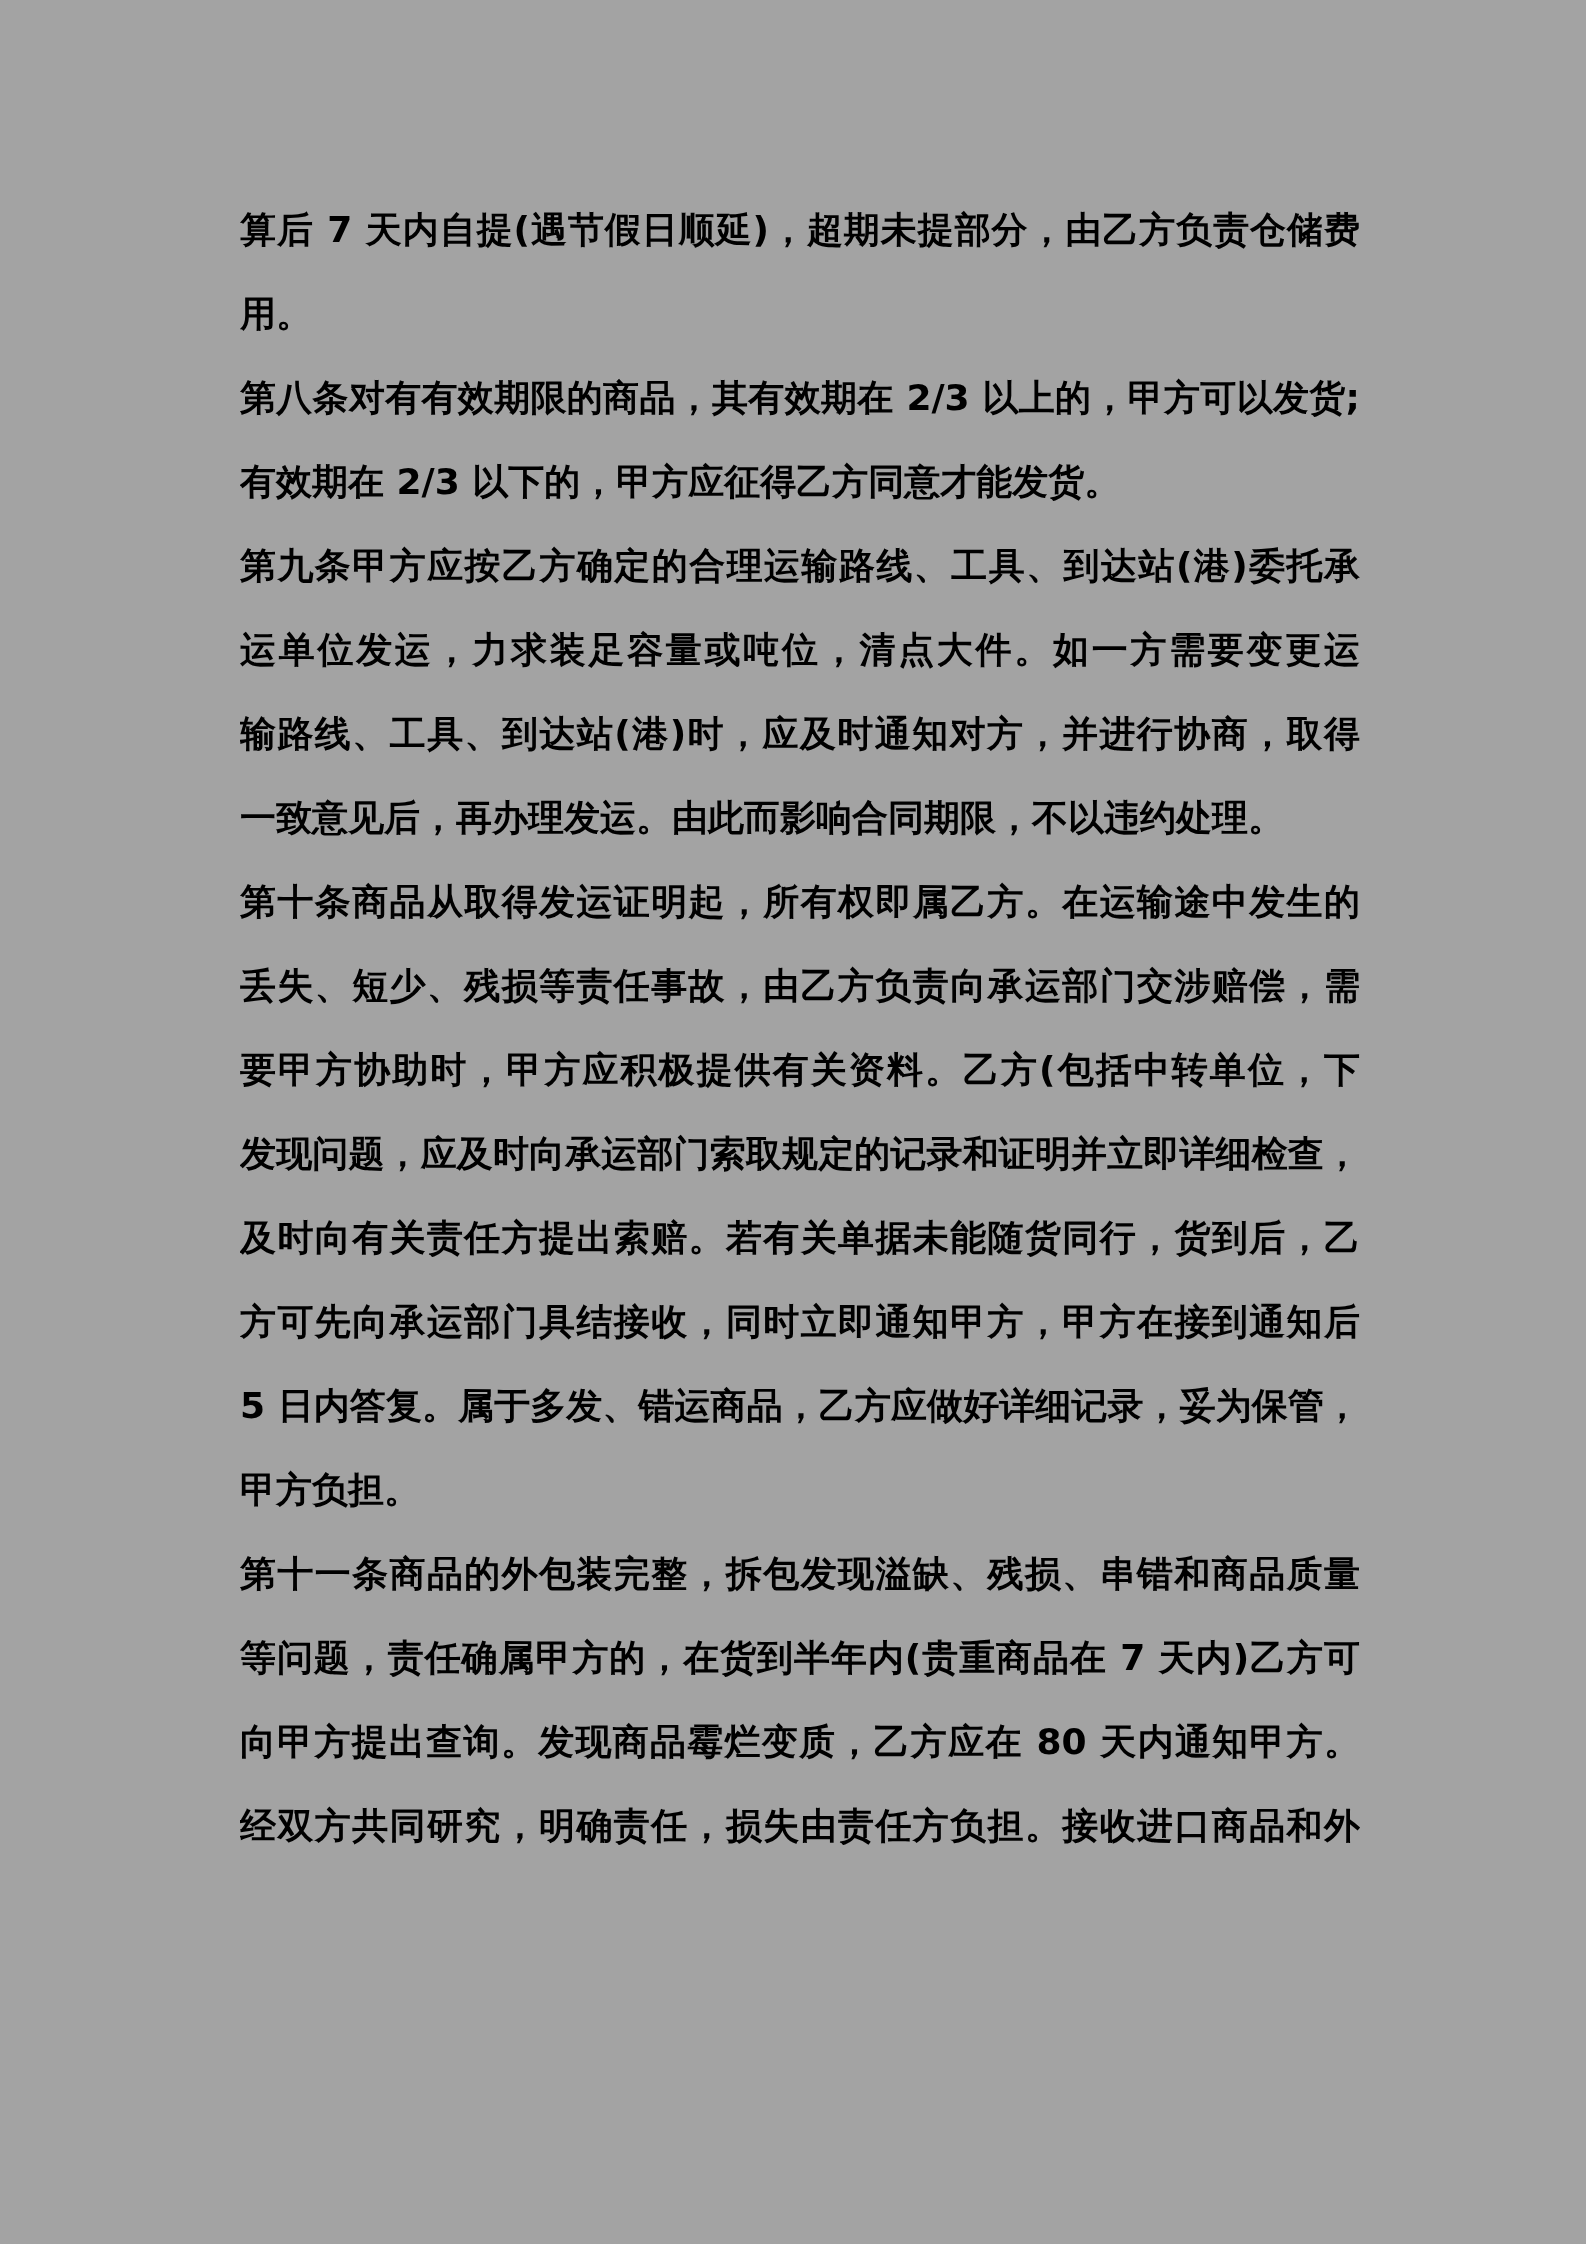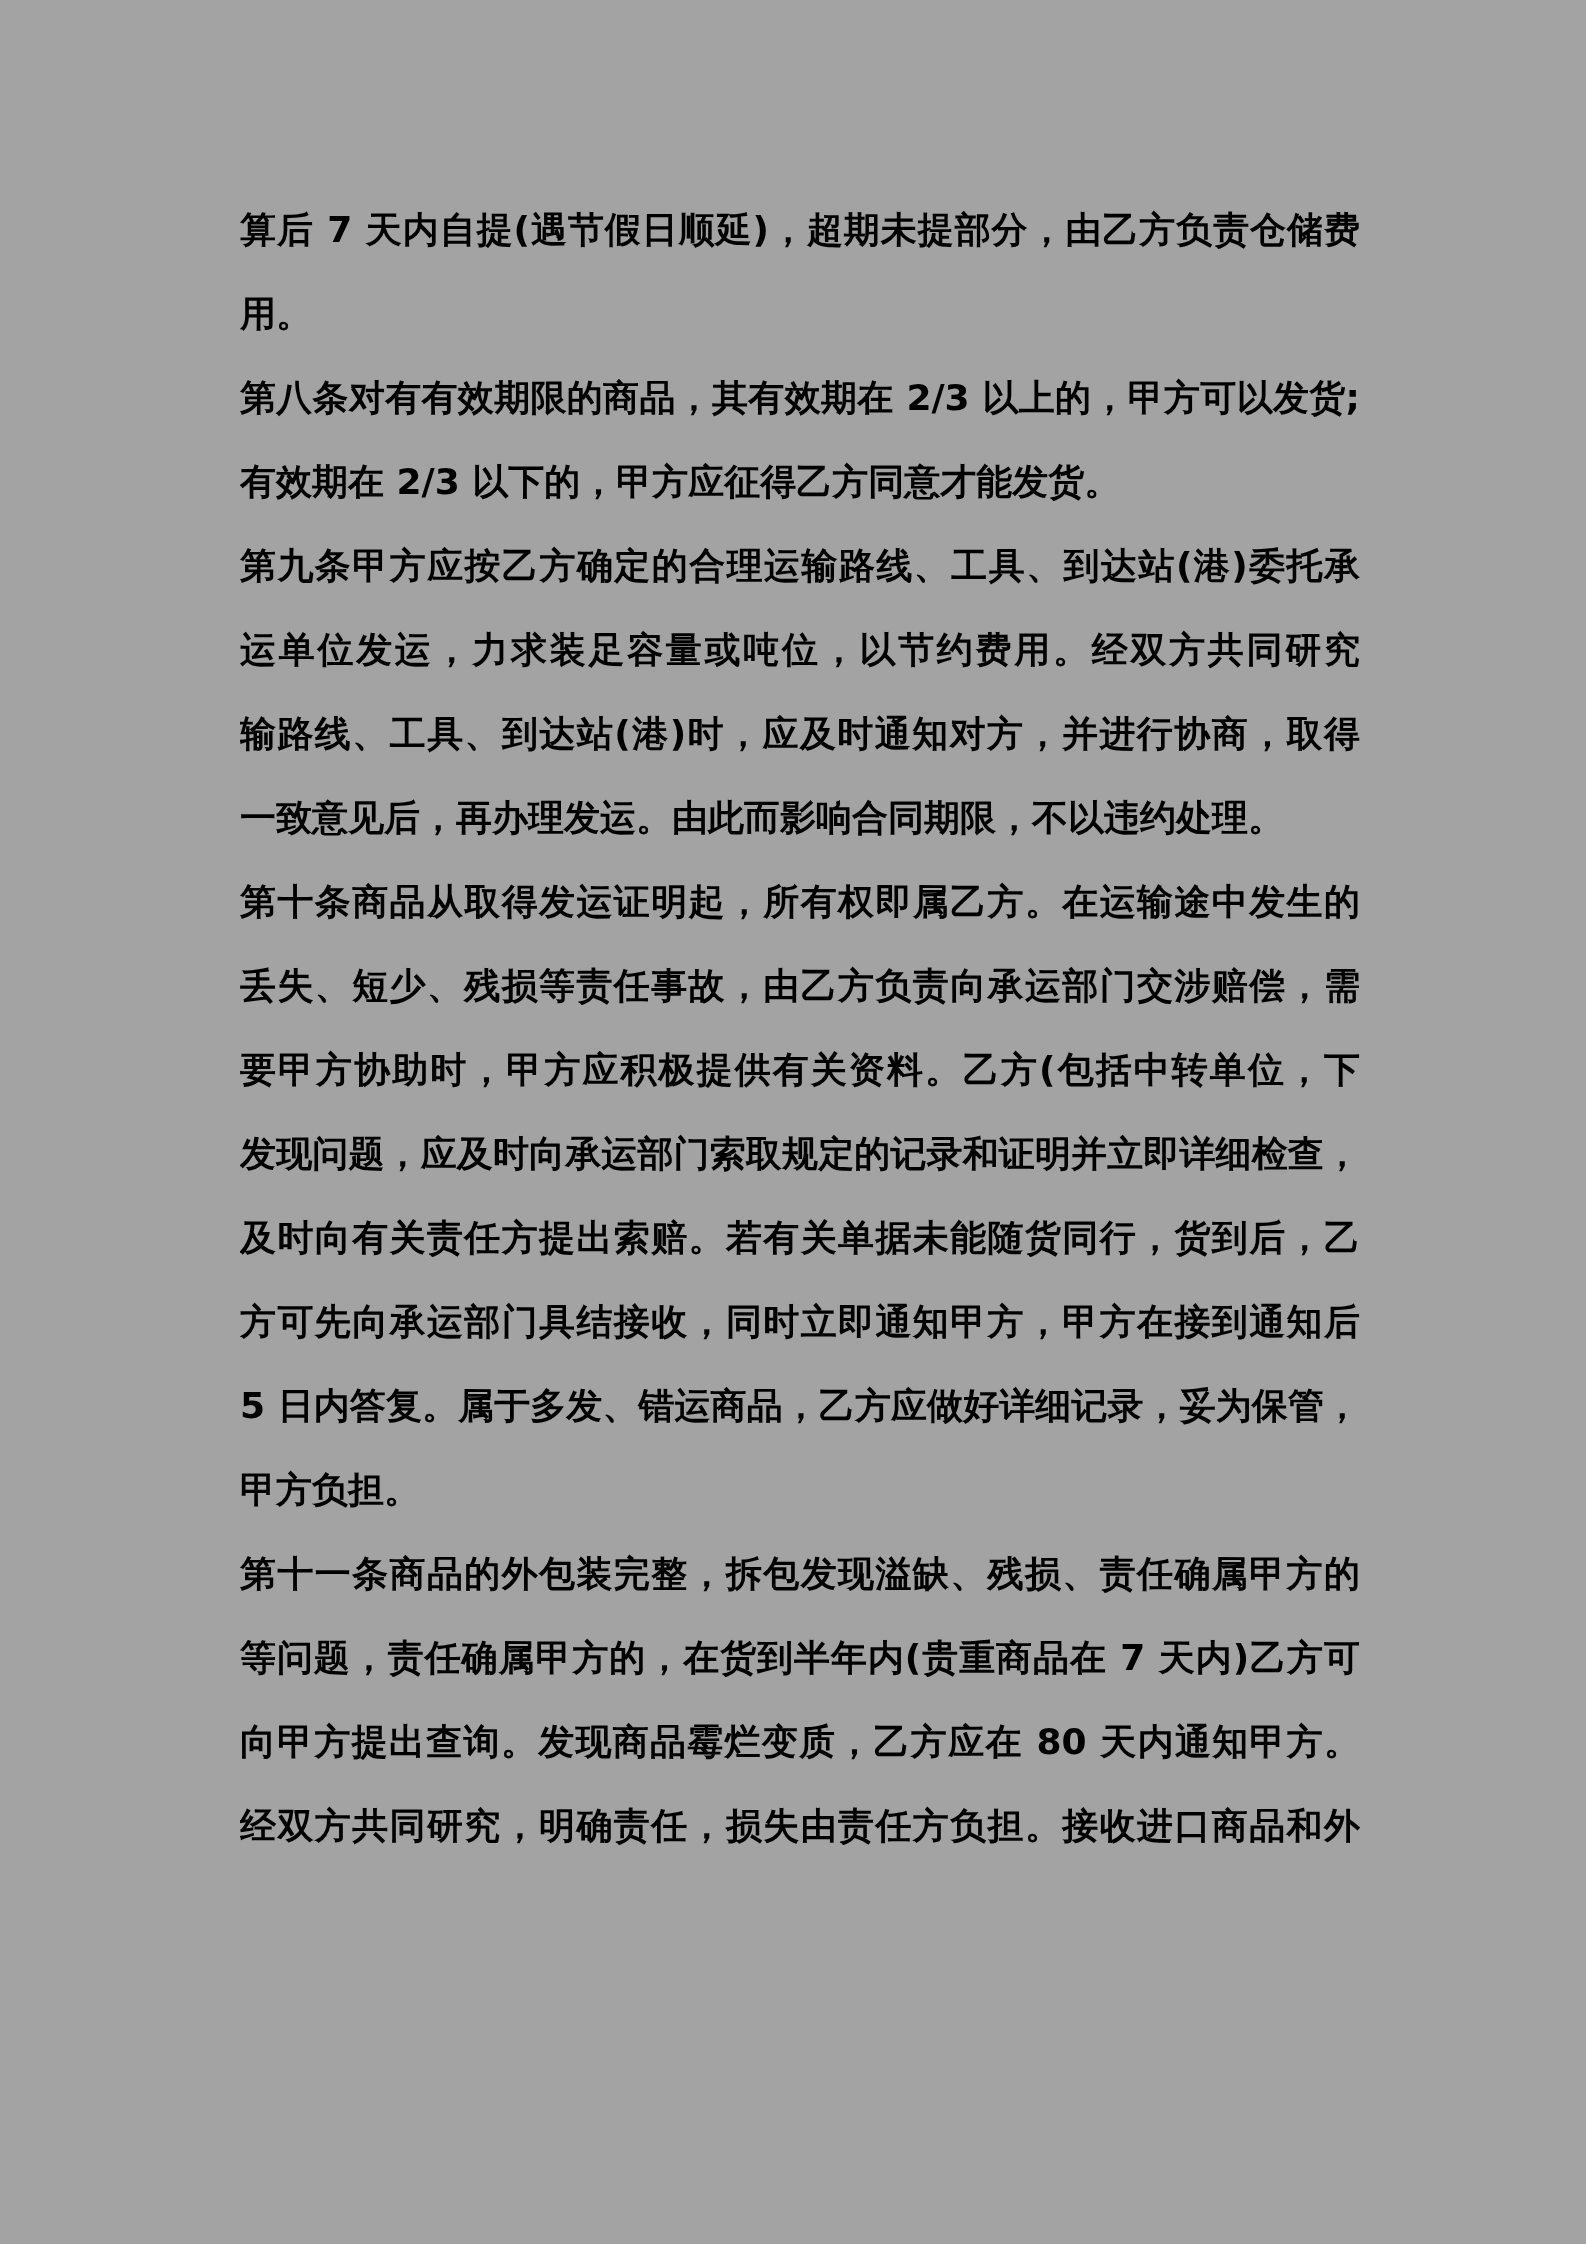--- a/index.html
+++ b/index.html
@@ -42,29 +42,29 @@
 </head>
 <body>
 
 <div class="page">
   <div class="text-block" id="text-block" style="color: rgb(0, 0, 0);">
       <div class="line fill">算后 7 天内自提(遇节假日顺延)，超期未提部分，由乙方负责仓储费</div>
       <div class="line">用。</div>
       <div class="line fill">第八条对有有效期限的商品，其有效期在 2/3 以上的，甲方可以发货;</div>
       <div class="line">有效期在 2/3 以下的，甲方应征得乙方同意才能发货。</div>
       <div class="line fill">第九条甲方应按乙方确定的合理运输路线、工具、到达站(港)委托承</div>
-      <div class="line fill">运单位发运，力求装足容量或吨位，以节约费用。经双方共同研究</div>
+      <div class="line fill">运单位发运，力求装足容量或吨位，清点大件。如一方需要变更运</div>
       <div class="line fill">输路线、工具、到达站(港)时，应及时通知对方，并进行协商，取得</div>
       <div class="line">一致意见后，再办理发运。由此而影响合同期限，不以违约处理。</div>
       <div class="line fill">第十条商品从取得发运证明起，所有权即属乙方。在运输途中发生的</div>
       <div class="line fill">丢失、短少、残损等责任事故，由乙方负责向承运部门交涉赔偿，需</div>
       <div class="line fill">要甲方协助时，甲方应积极提供有关资料。乙方(包括中转单位，下</div>
       <div class="line fill">发现问题，应及时向承运部门索取规定的记录和证明并立即详细检查，</div>
       <div class="line fill">及时向有关责任方提出索赔。若有关单据未能随货同行，货到后，乙</div>
       <div class="line fill">方可先向承运部门具结接收，同时立即通知甲方，甲方在接到通知后</div>
       <div class="line fill">5 日内答复。属于多发、错运商品，乙方应做好详细记录，妥为保管，</div>
       <div class="line">甲方负担。</div>
-      <div class="line fill">第十一条商品的外包装完整，拆包发现溢缺、残损、责任确属甲方的</div>
+      <div class="line fill">第十一条商品的外包装完整，拆包发现溢缺、残损、串错和商品质量</div>
       <div class="line fill">等问题，责任确属甲方的，在货到半年内(贵重商品在 7 天内)乙方可</div>
       <div class="line fill">向甲方提出查询。发现商品霉烂变质，乙方应在 80 天内通知甲方。</div>
       <div class="line fill">经双方共同研究，明确责任，损失由责任方负担。接收进口商品和外</div>
     </div>
 </div>
 
 </body></html>

